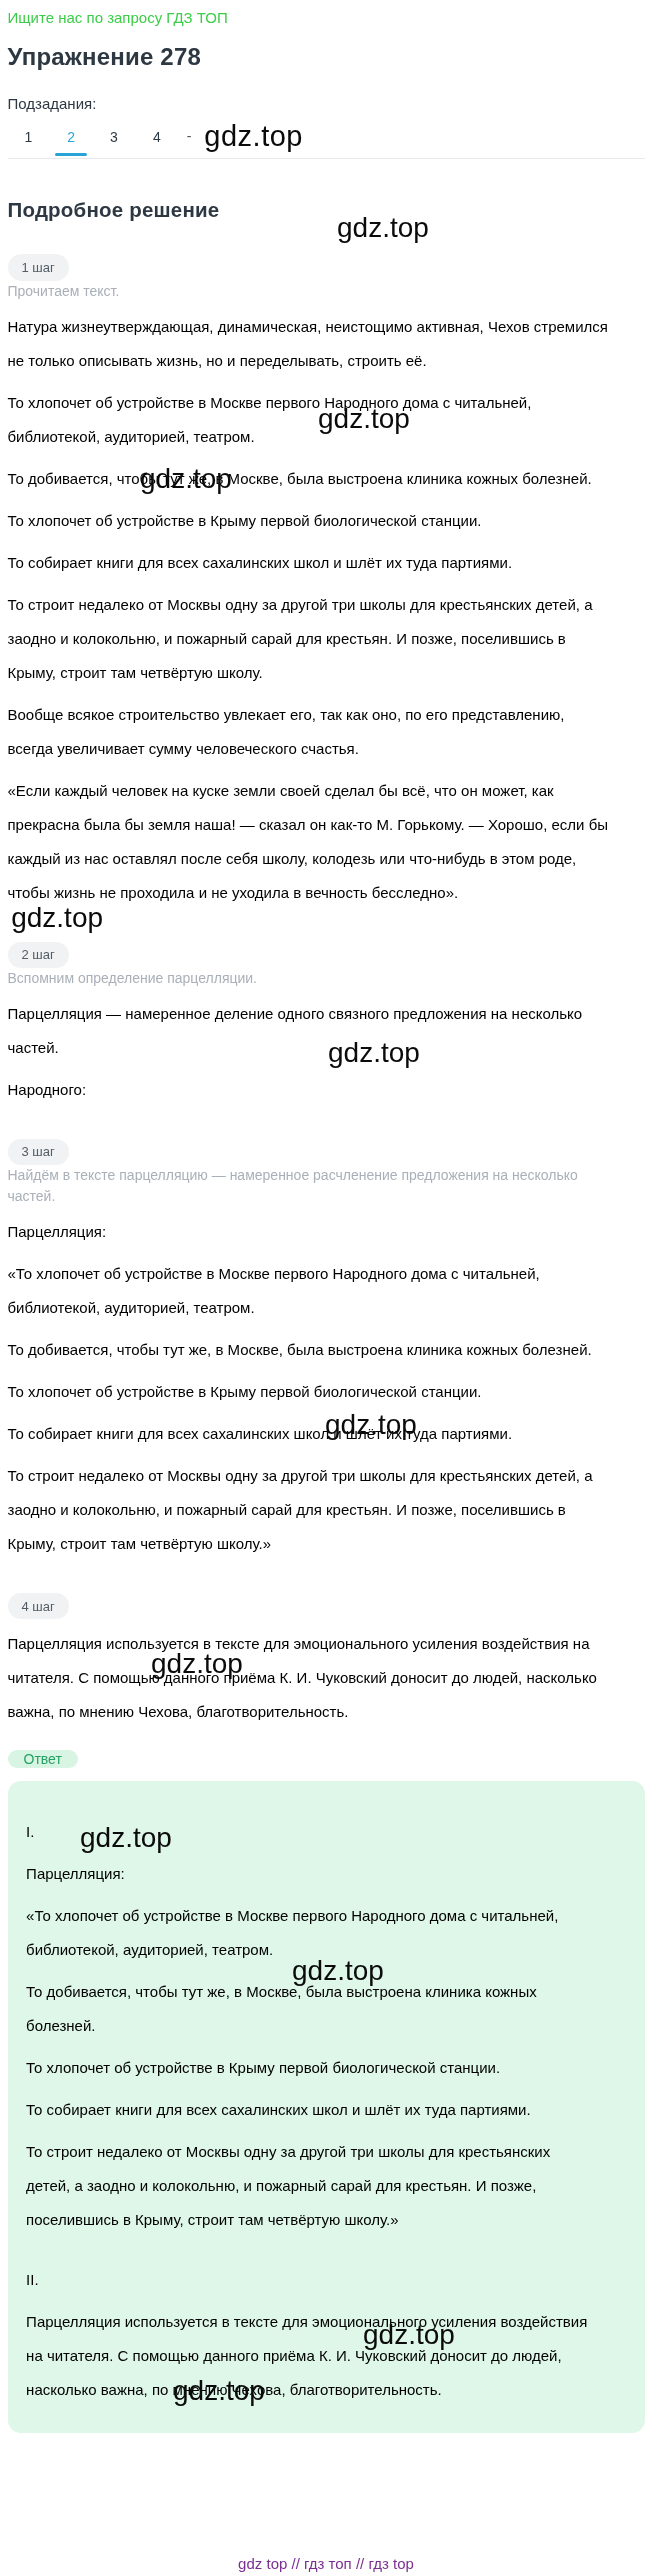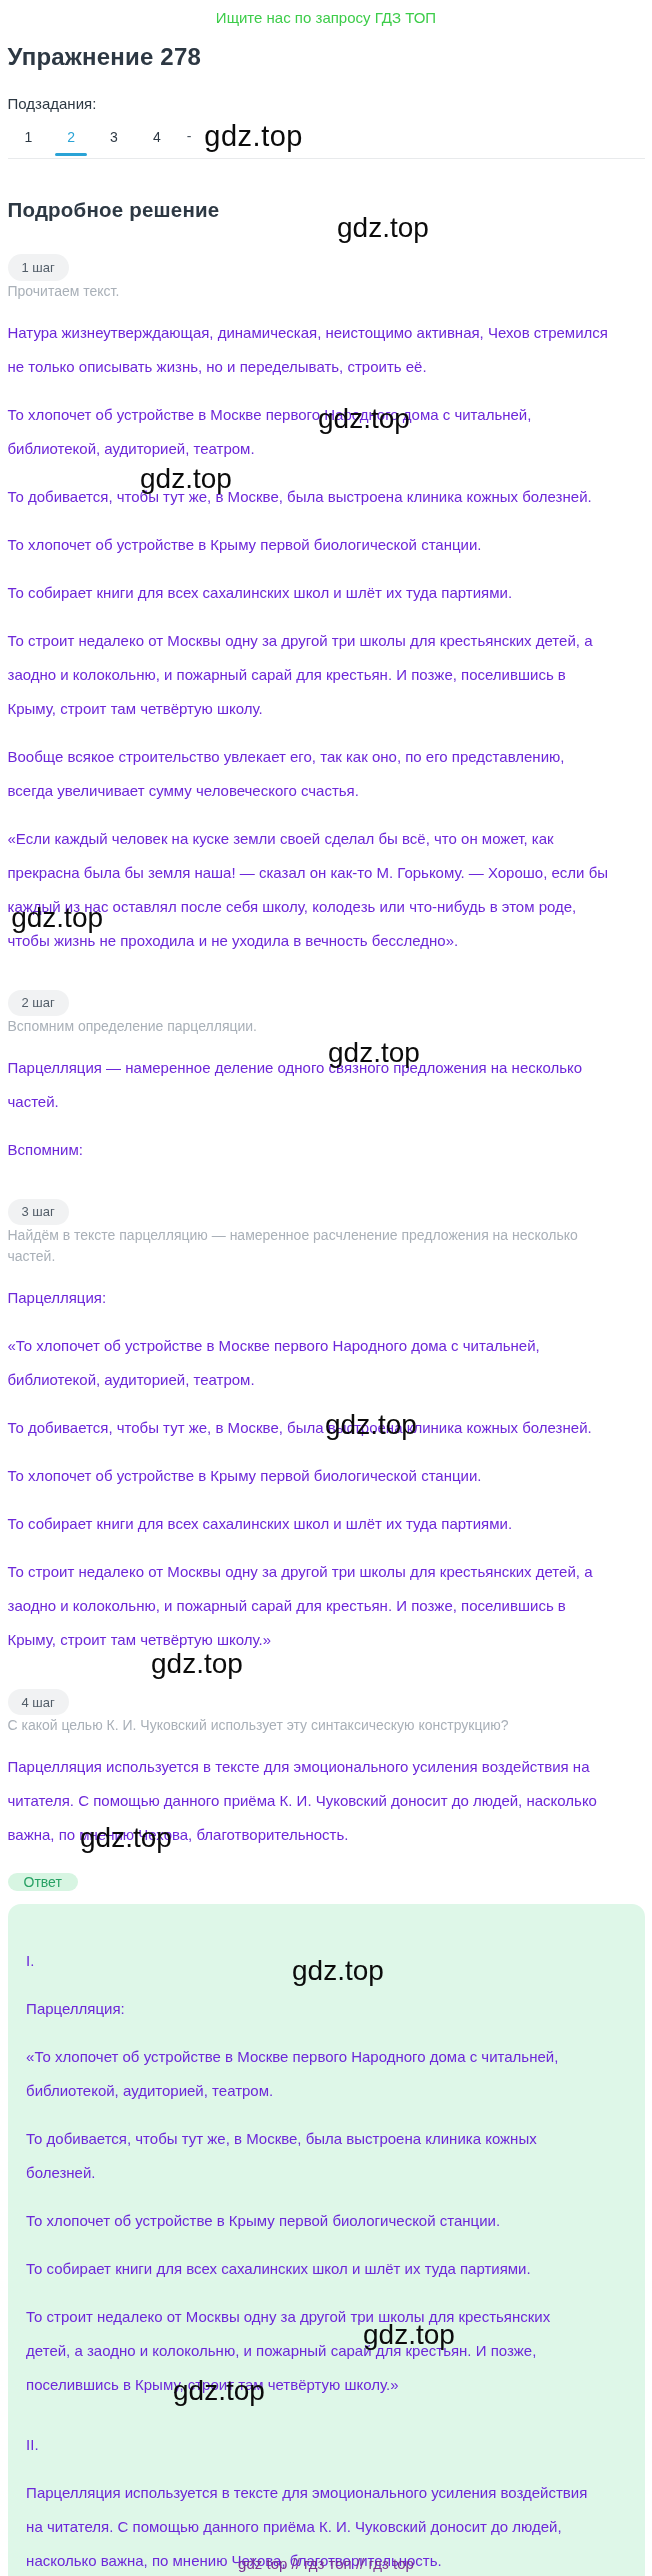--- a/index.html
+++ b/index.html
@@ -1,36 +1,36 @@
 <!DOCTYPE html>
 <html style="font-size:15px"><head>
 <meta charset="utf-8">
 <style>
   html,body{margin:0;padding:0;background:#fff;}
   .page{position:relative;width:652px;height:2576px;background:#ffffff;overflow:hidden;
         font-family:"Liberation Sans",sans-serif;color:#333e48;}
   .inner{padding:7.5px 7.5px 0 7.5px;}
-  .promo{display:block;text-align:center;color:#3ccc49;font-size:15px;text-decoration:none;margin-top:1.9px;}
+  .promo{display:block;color:#3ccc49;font-size:15px;text-decoration:none;margin-top:1.9px;}
   h1{font-size:24px;font-weight:bold;margin:17px 0 0;color:#2d3843;letter-spacing:0.2px;}
   .subtasks-label{margin-top:24px;font-size:15px;color:#2d3843;}
   .tabs-row{display:flex;align-items:center;margin-top:7.5px;border-bottom:0.9px solid #e8eaec;}
   .tab{font-size:14px;padding:5.6px 0 10.3px;margin-left:35px;color:#2d3843;position:relative;}
   .tab:first-child{margin-left:17px;}
   .tab.active{color:#2aa3d6;}
   .tab.active::after{content:"";position:absolute;left:-12px;right:-12px;bottom:-0.9px;height:2.8px;
         background:#2aa3d6;border-radius:1.9px;}
   .dash{margin-left:26px;color:#4a5560;font-size:14px;padding-bottom:5.6px;}
   .wm{font-size:29px;color:#0b0b0b;letter-spacing:0.5px;white-space:nowrap;}
   .wm.inline{margin-left:13px;padding-bottom:5.6px;}
   .float-wm{position:absolute;font-size:28px;color:#0b0b0b;white-space:nowrap;z-index:3;}
   h2{font-size:20.5px;font-weight:bold;margin:39px 0 0;color:#2d3843;letter-spacing:0.2px;}
   .step-badge{display:inline-block;background:#f1f2f3;color:#525d68;font-size:13px;
         padding:5.6px 14px;border-radius:14px;margin-top:32px;}
   .hint{color:#a9b0b8;font-size:14px;line-height:1.5;max-width:620px;}
-  .para{font-size:15px;line-height:34px;margin:14px 0 0;max-width:601px;color:#6d28d9;}
+  .para{font-size:15px;line-height:34px;margin:8px 0 0;max-width:601px;color:#000000;}
   .answer-badge{display:inline-block;background:#d7f5e2;color:#27a164;font-size:14px;
         padding:1px 16px;border-radius:15px;margin-top:20.5px;}
   .answer-box{background:#def7e8;border-radius:13px;margin-top:13px;padding:26px 18.6px 22.4px;
         min-height:652px;box-sizing:border-box;}
   .answer-box .para{max-width:564px;}
   .answer-box .para.roman-break{margin-top:26px;}
   .footer{position:absolute;left:0;right:0;bottom:3.7px;text-align:center;color:#7b2f92;font-size:15px;}
 </style>
 </head>
 <body>
@@ -66,35 +66,34 @@
           <p class="para">То хлопочет об устройстве в Крыму первой биологической станции.</p>
           <p class="para">То собирает книги для всех сахалинских школ и шлёт их туда партиями.</p>
           <p class="para">То строит недалеко от Москвы одну за другой три школы для крестьянских детей, а заодно и колокольню, и пожарный сарай для крестьян. И позже, поселившись в Крыму, строит там четвёртую школу.</p>
           <p class="para">Вообще всякое строительство увлекает его, так как оно, по его представлению, всегда увеличивает сумму человеческого счастья.</p>
           <p class="para">«Если каждый человек на куске земли своей сделал бы всё, что он может, как прекрасна была бы земля наша! — сказал он как-то М. Горькому. — Хорошо, если бы каждый из нас оставлял после себя школу, колодезь или что-нибудь в этом роде, чтобы жизнь не проходила и не уходила в вечность бесследно».</p>
         </div>
         <div class="step">
           <div><span class="step-badge">2 шаг</span></div>
           <div class="hint">Вспомним определение парцелляции.</div>
           <p class="para">Парцелляция — намеренное деление одного связного предложения на несколько частей.</p>
-          <p class="para">Вспомним:</p>
+          <p class="para">Народного:</p>
         </div>
         <div class="step">
           <div><span class="step-badge">3 шаг</span></div>
           <div class="hint">Найдём в тексте парцелляцию — намеренное расчленение предложения на несколько частей.</div>
           <p class="para">Парцелляция:</p>
           <p class="para">«То хлопочет об устройстве в Москве первого Народного дома с читальней, библиотекой, аудиторией, театром.</p>
           <p class="para">То добивается, чтобы тут же, в Москве, была выстроена клиника кожных болезней.</p>
           <p class="para">То хлопочет об устройстве в Крыму первой биологической станции.</p>
           <p class="para">То собирает книги для всех сахалинских школ и шлёт их туда партиями.</p>
           <p class="para">То строит недалеко от Москвы одну за другой три школы для крестьянских детей, а заодно и колокольню, и пожарный сарай для крестьян. И позже, поселившись в Крыму, строит там четвёртую школу.»</p>
         </div>
         <div class="step">
           <div><span class="step-badge">4 шаг</span></div>
-          <div class="hint">С какой целью К. И. Чуковский использует эту синтаксическую конструкцию?</div>
           <p class="para">Парцелляция используется в тексте для эмоционального усиления воздействия на читателя. С помощью данного приёма К. И. Чуковский доносит до людей, насколько важна, по мнению Чехова, благотворительность.</p>
         </div>
       </div>
 
     <div>
       <span class="answer-badge">Ответ</span>
     </div>
 
     <div class="answer-box" id="answer-box">
         <p class="para">I.</p>

